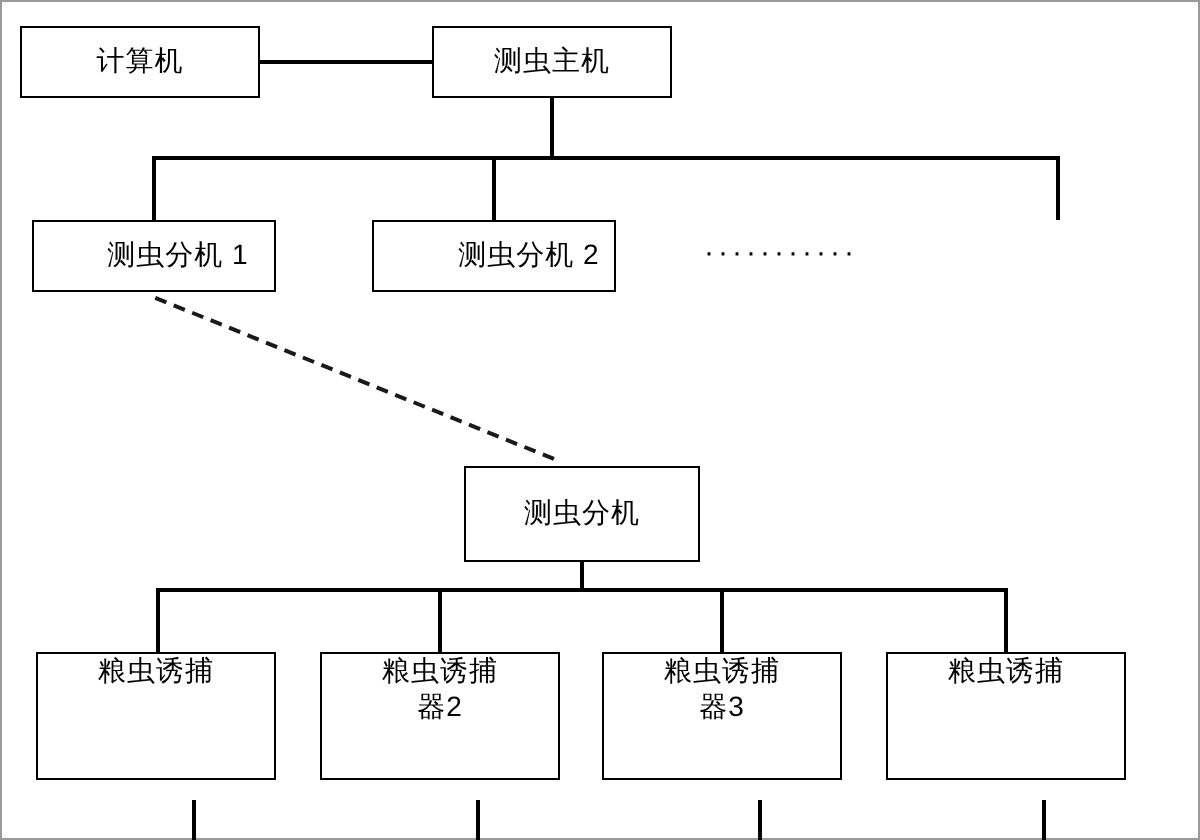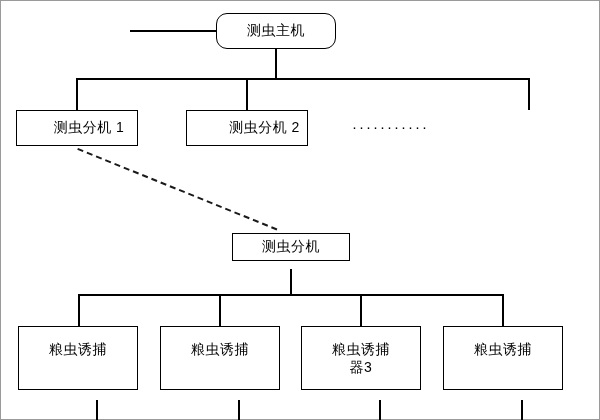--- a/index.html
+++ b/index.html
@@ -25,21 +25,21 @@
     align-items: center;
     justify-content: center;
     text-align: center;
     font-size: 14px;
     line-height: 1.25;
     letter-spacing: 0.5px;
     z-index: 3;
   }
   .node.two-line {
     display: block;
-    padding-top: 14px;
+    padding-top: 0;
   }
   .node.two-line .ln {
     display: block;
     text-align: center;
   }
   .line {
     position: absolute;
     background: #000000;
     z-index: 1;
   }
@@ -70,22 +70,25 @@
     z-index: 0;
   }
 </style>
 </head>
 <body>
 
 <div id="root">
 
   <div class="outer-frame"></div>
 
+  <div class="node" style="left:10px; top:13px; width:120px; height:36px;">
+    <span>计算机</span>
+  </div>
 
-  <div class="node" style="left:216px; top:13px; width:120px; height:36px;border-radius:11px;">
+  <div class="node" style="left:216px; top:13px; width:120px; height:36px;">
     <span>测虫主机</span>
   </div>
 
   <div class="line h" style="left:130px; top:30px; width:86px;"></div>
 
   <div class="line v" style="left:275px; top:49px; height:30px;"></div>
 
   <div class="line h" style="left:76px; top:78px; width:452px;"></div>
 
   <div class="line v" style="left:76px; top:78px; height:32px;"></div>
@@ -98,39 +101,40 @@
 
   <div class="node" style="left:186px; top:110px; width:122px; height:36px;padding-left:35px;">
     <span>测虫分机 2</span>
   </div>
 
   <div class="dots-label" style="left:352px; top:118px;">···········</div>
 
 
   <div class="dotted" style="left:78px; top:148px; width:215px; transform: rotate(22deg);"></div>
 
-  <div class="node" style="left:232px; top:233px; width:118px; height:28px;">
+  <div class="node" style="left:232px; top:233px; width:118px; height:48px;">
     <span>测虫分机</span>
   </div>
 
   <div class="line v" style="left:290px; top:269px; height:26px;"></div>
 
   <div class="line h" style="left:78px; top:294px; width:424px;"></div>
 
   <div class="line v" style="left:78px; top:294px; height:32px;"></div>
   <div class="line v" style="left:219px; top:294px; height:32px;"></div>
   <div class="line v" style="left:360px; top:294px; height:32px;"></div>
   <div class="line v" style="left:502px; top:294px; height:32px;"></div>
 
   <div class="node two-line" style="left:18px; top:326px; width:120px; height:64px;">
     <span class="ln">粮虫诱捕</span>
   </div>
 
   <div class="node two-line" style="left:160px; top:326px; width:120px; height:64px;">
     <span class="ln">粮虫诱捕</span>
+    <span class="ln">器2</span>
   </div>
 
   <div class="node two-line" style="left:301px; top:326px; width:120px; height:64px;">
     <span class="ln">粮虫诱捕</span>
     <span class="ln">器3</span>
   </div>
 
   <div class="node two-line" style="left:443px; top:326px; width:120px; height:64px;">
     <span class="ln">粮虫诱捕</span>
   </div>

